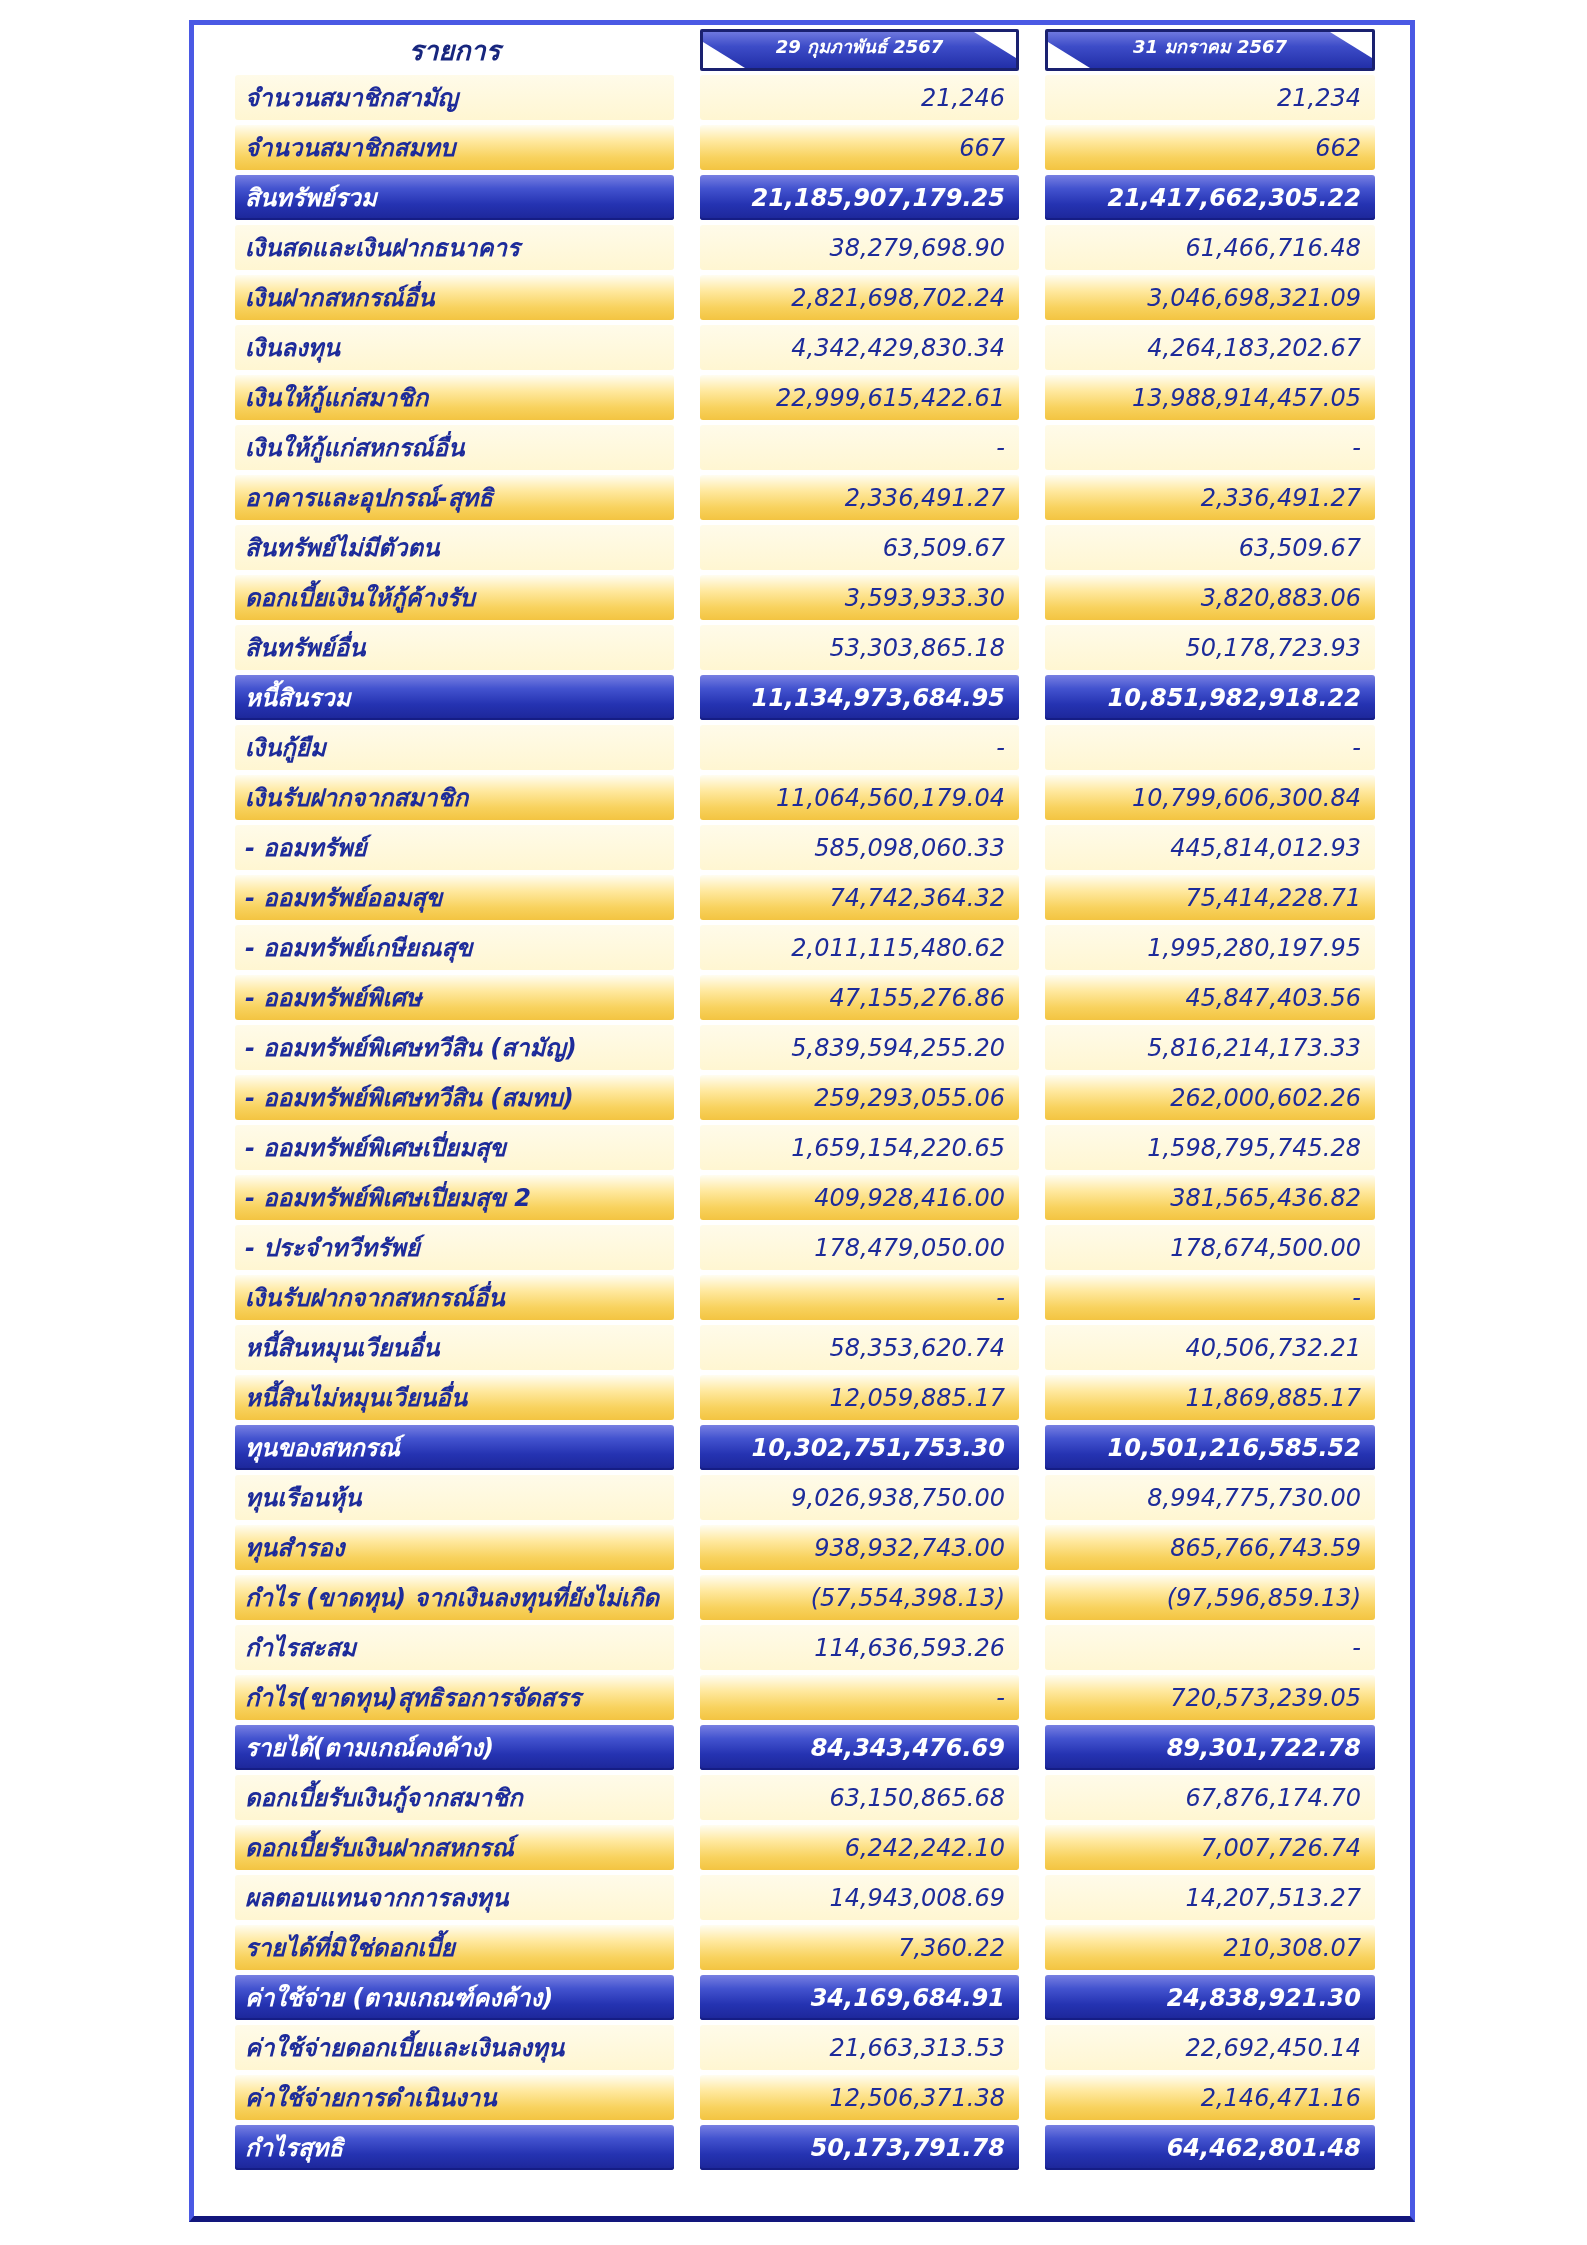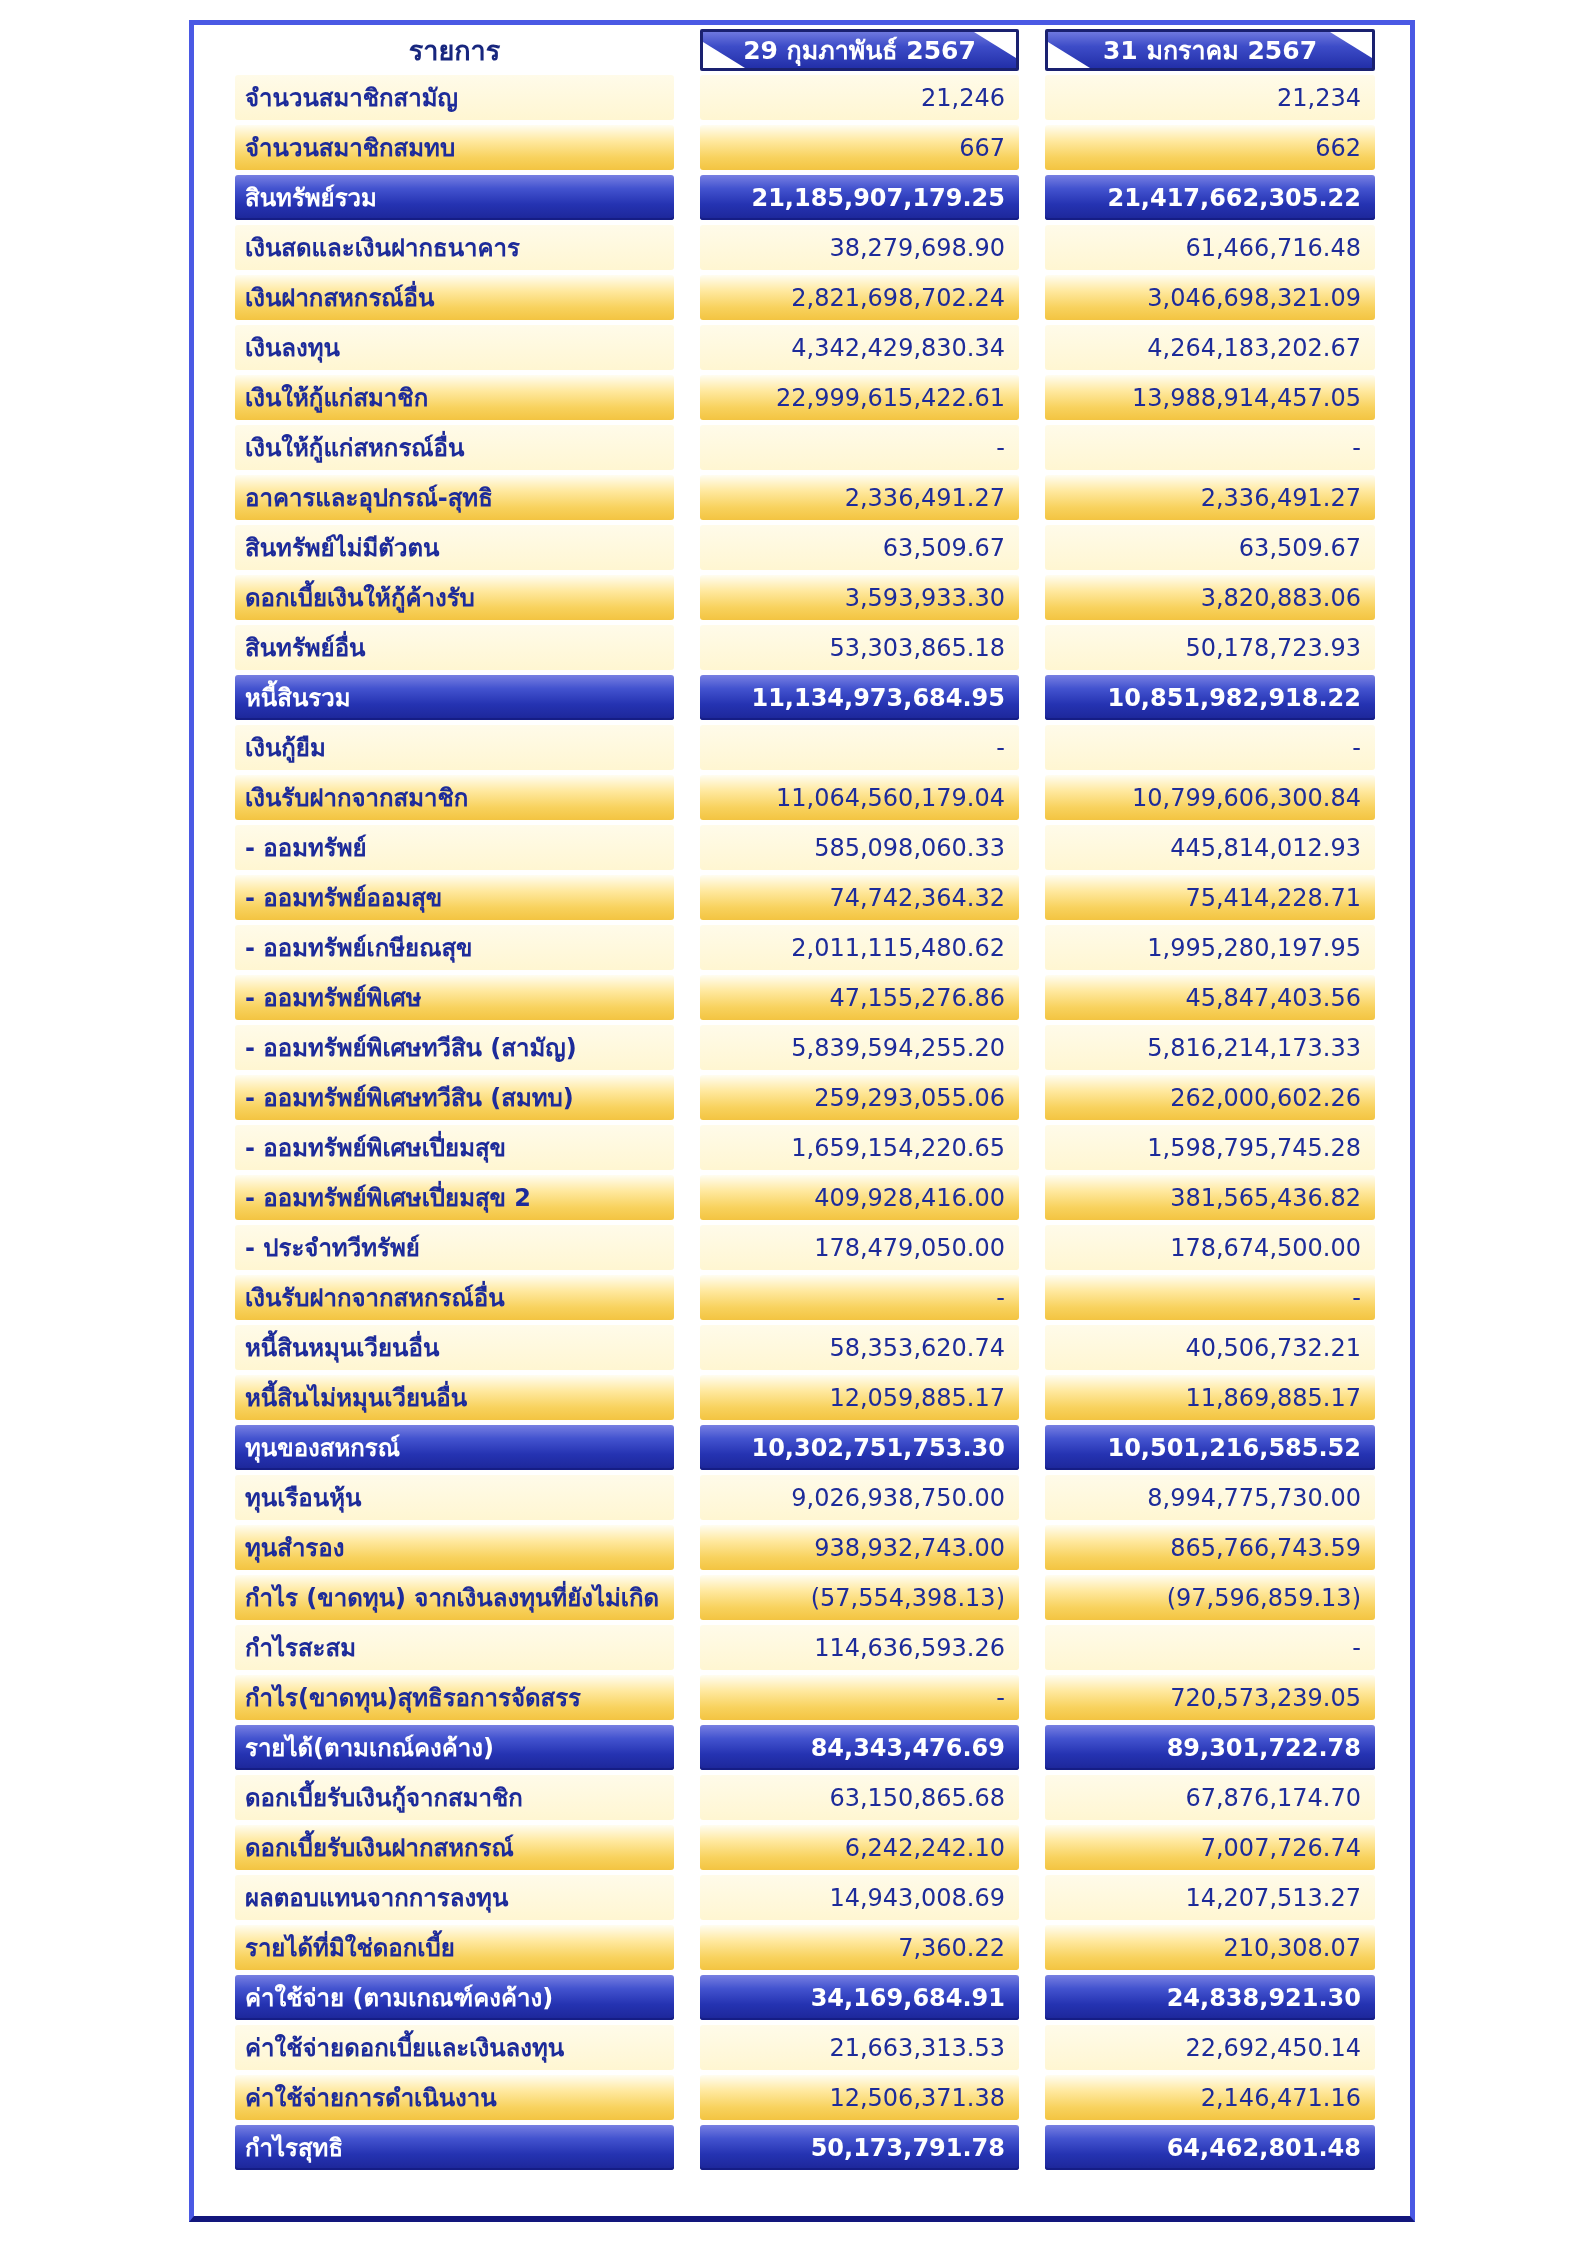--- a/index.html
+++ b/index.html
@@ -11,20 +11,21 @@
     overflow:hidden;
   }
   .frame{
     position:absolute;
     left:189px;top:20px;
     width:1226px;height:2202px;
     box-sizing:border-box;
     border:5px solid #4A59E4;
     border-bottom:6px solid #12167C;
     background:#ffffff;
+    font-style:italic;
   }
   .content{
     box-sizing:border-box;
     width:100%;height:100%;
     padding:4px 34px 8px 41px;
   }
   .grid-row{
     display:grid;
     grid-template-columns:439px 319px 330px;
     column-gap:26px;
@@ -36,22 +37,22 @@
   }
   .date-header{
     position:relative;
     height:42px;
     box-sizing:border-box;
     background:linear-gradient(180deg,#6E78DE 0%,#3D4CC8 40%,#222FA8 100%);
     border:3px solid #1A2170;
     border-radius:2px;
     color:#ffffff;
     font-weight:700;
-    font-size:25px;
-    display:flex;align-items:center;justify-content:center;
+    font-size:18px;
+    display:flex;align-items:flex-start;justify-content:center;
     overflow:hidden;
   }
   .tri-bl{
     position:absolute;left:0;bottom:0;
     width:42px;height:26px;background:#ffffff;
     clip-path:polygon(0 0,100% 100%,0 100%);
   }
   .tri-tr{
     position:absolute;right:0;top:0;
     width:42px;height:26px;background:#ffffff;

